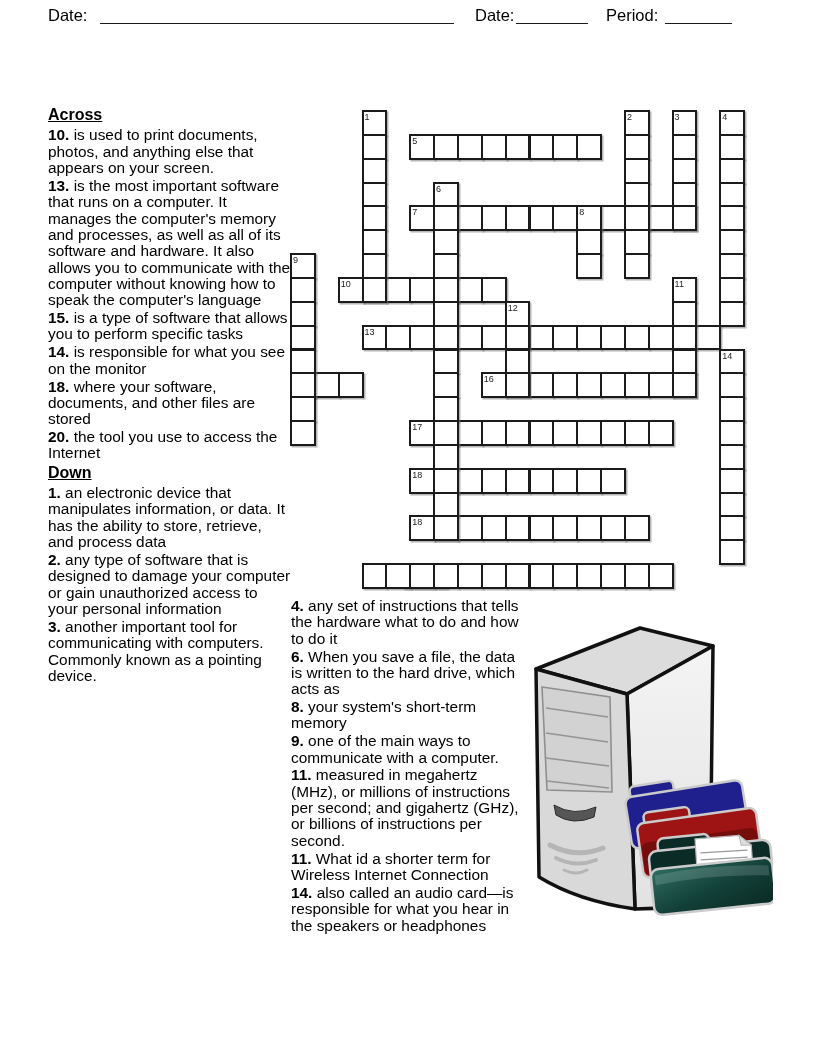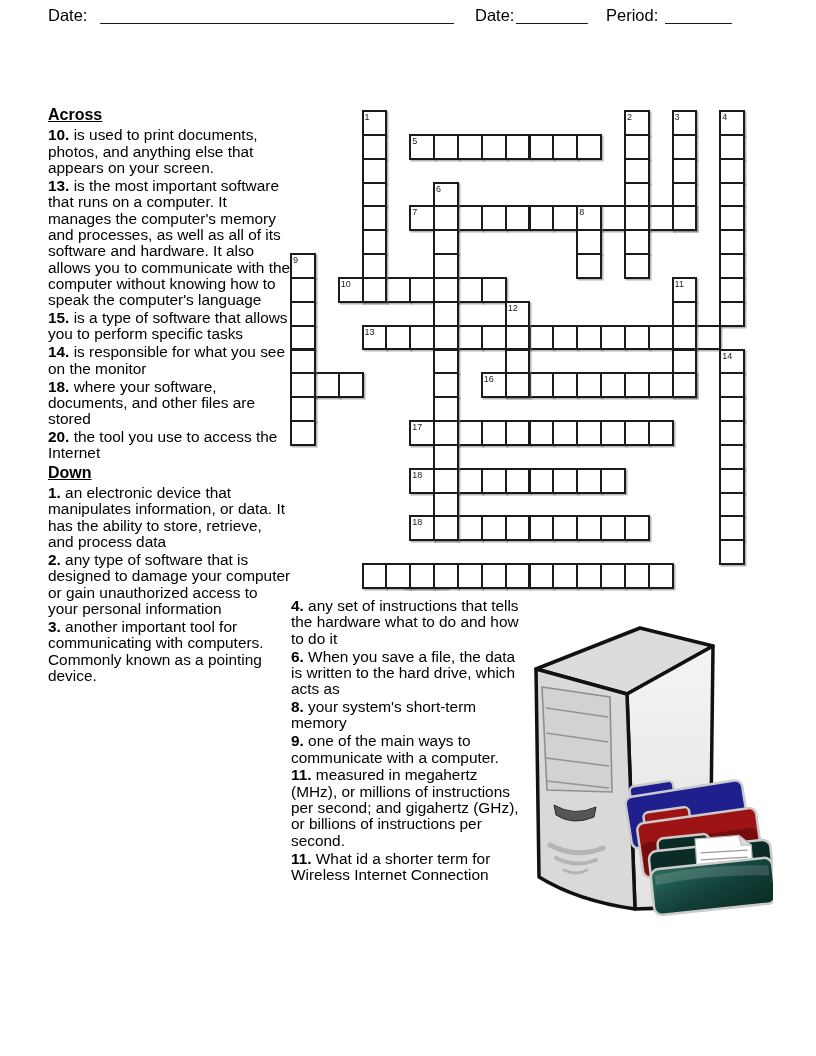--- a/index.html
+++ b/index.html
@@ -282,20 +282,21 @@
   </div>
 
   <div class="clues" id="col-mid">
     <div id="down-list-2">
         <p class="clue"><b>4.</b> any set of instructions that tells the hardware what to do and how to do it</p>
         <p class="clue"><b>6.</b> When you save a file, the data is written to the hard drive, which acts as</p>
         <p class="clue"><b>8.</b> your system's short-term memory</p>
         <p class="clue"><b>9.</b> one of the main ways to communicate with a computer.</p>
         <p class="clue"><b>11.</b> measured in megahertz (MHz), or millions of instructions per second; and gigahertz (GHz), or billions of instructions per second.</p>
         <p class="clue"><b>11.</b> What id a shorter term for Wireless Internet Connection</p>
+        <p class="clue"><b>14.</b> also called an audio card—is responsible for what you hear in the speakers or headphones</p>
       </div>
   </div>
 
   <svg id="art" viewBox="0 0 250 302">
     <defs>
       <linearGradient id="tealGrad" x1="0" y1="0" x2="1" y2="1">
         <stop offset="0" stop-color="#2e6e60"></stop>
         <stop offset="0.55" stop-color="#123f37"></stop>
         <stop offset="1" stop-color="#0a2a24"></stop>
       </linearGradient>

